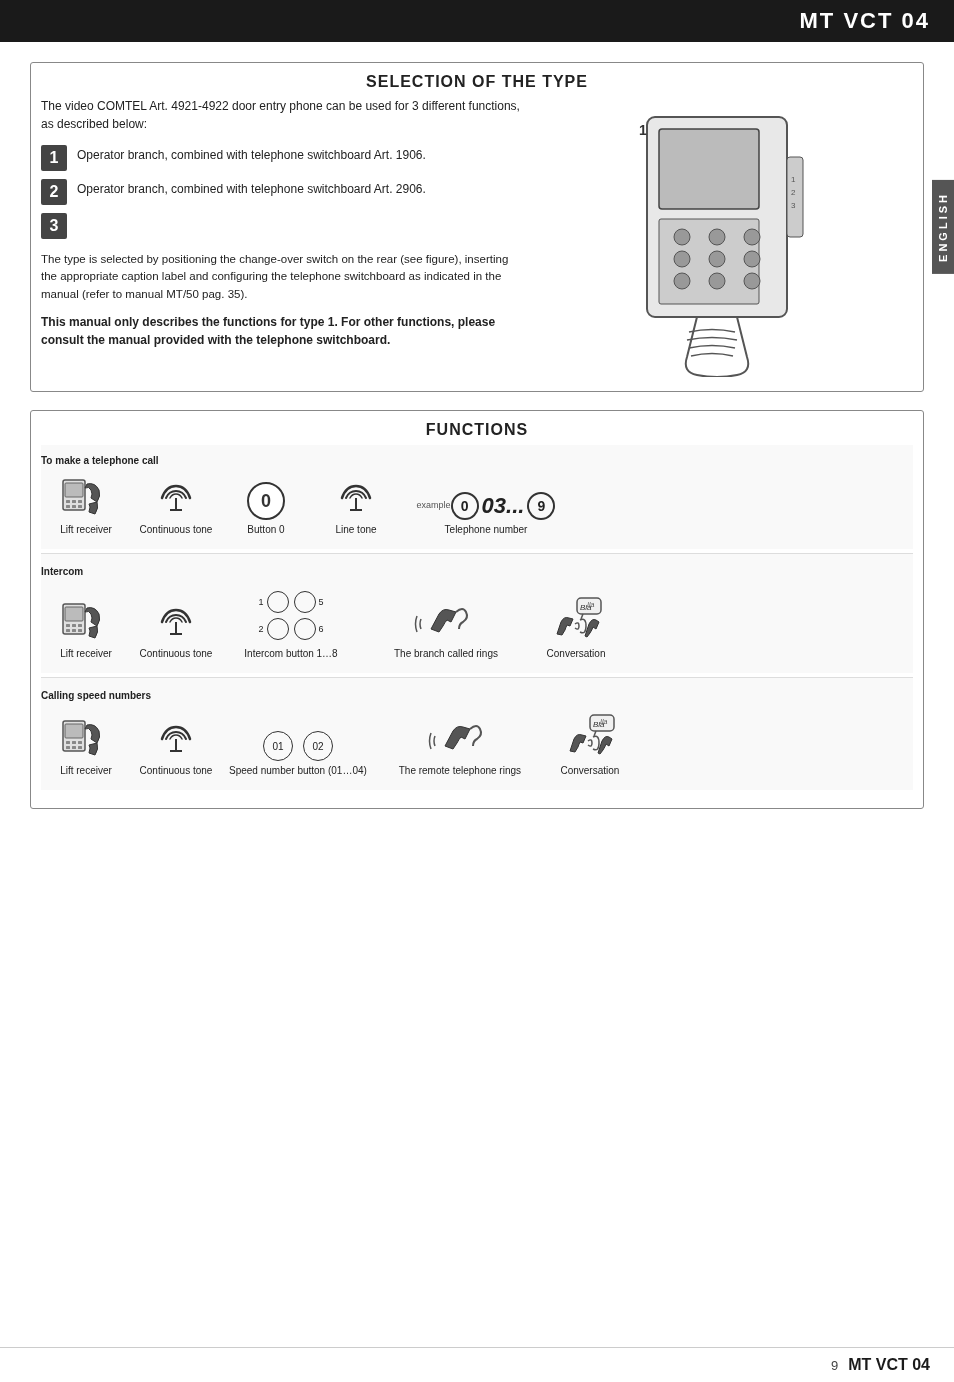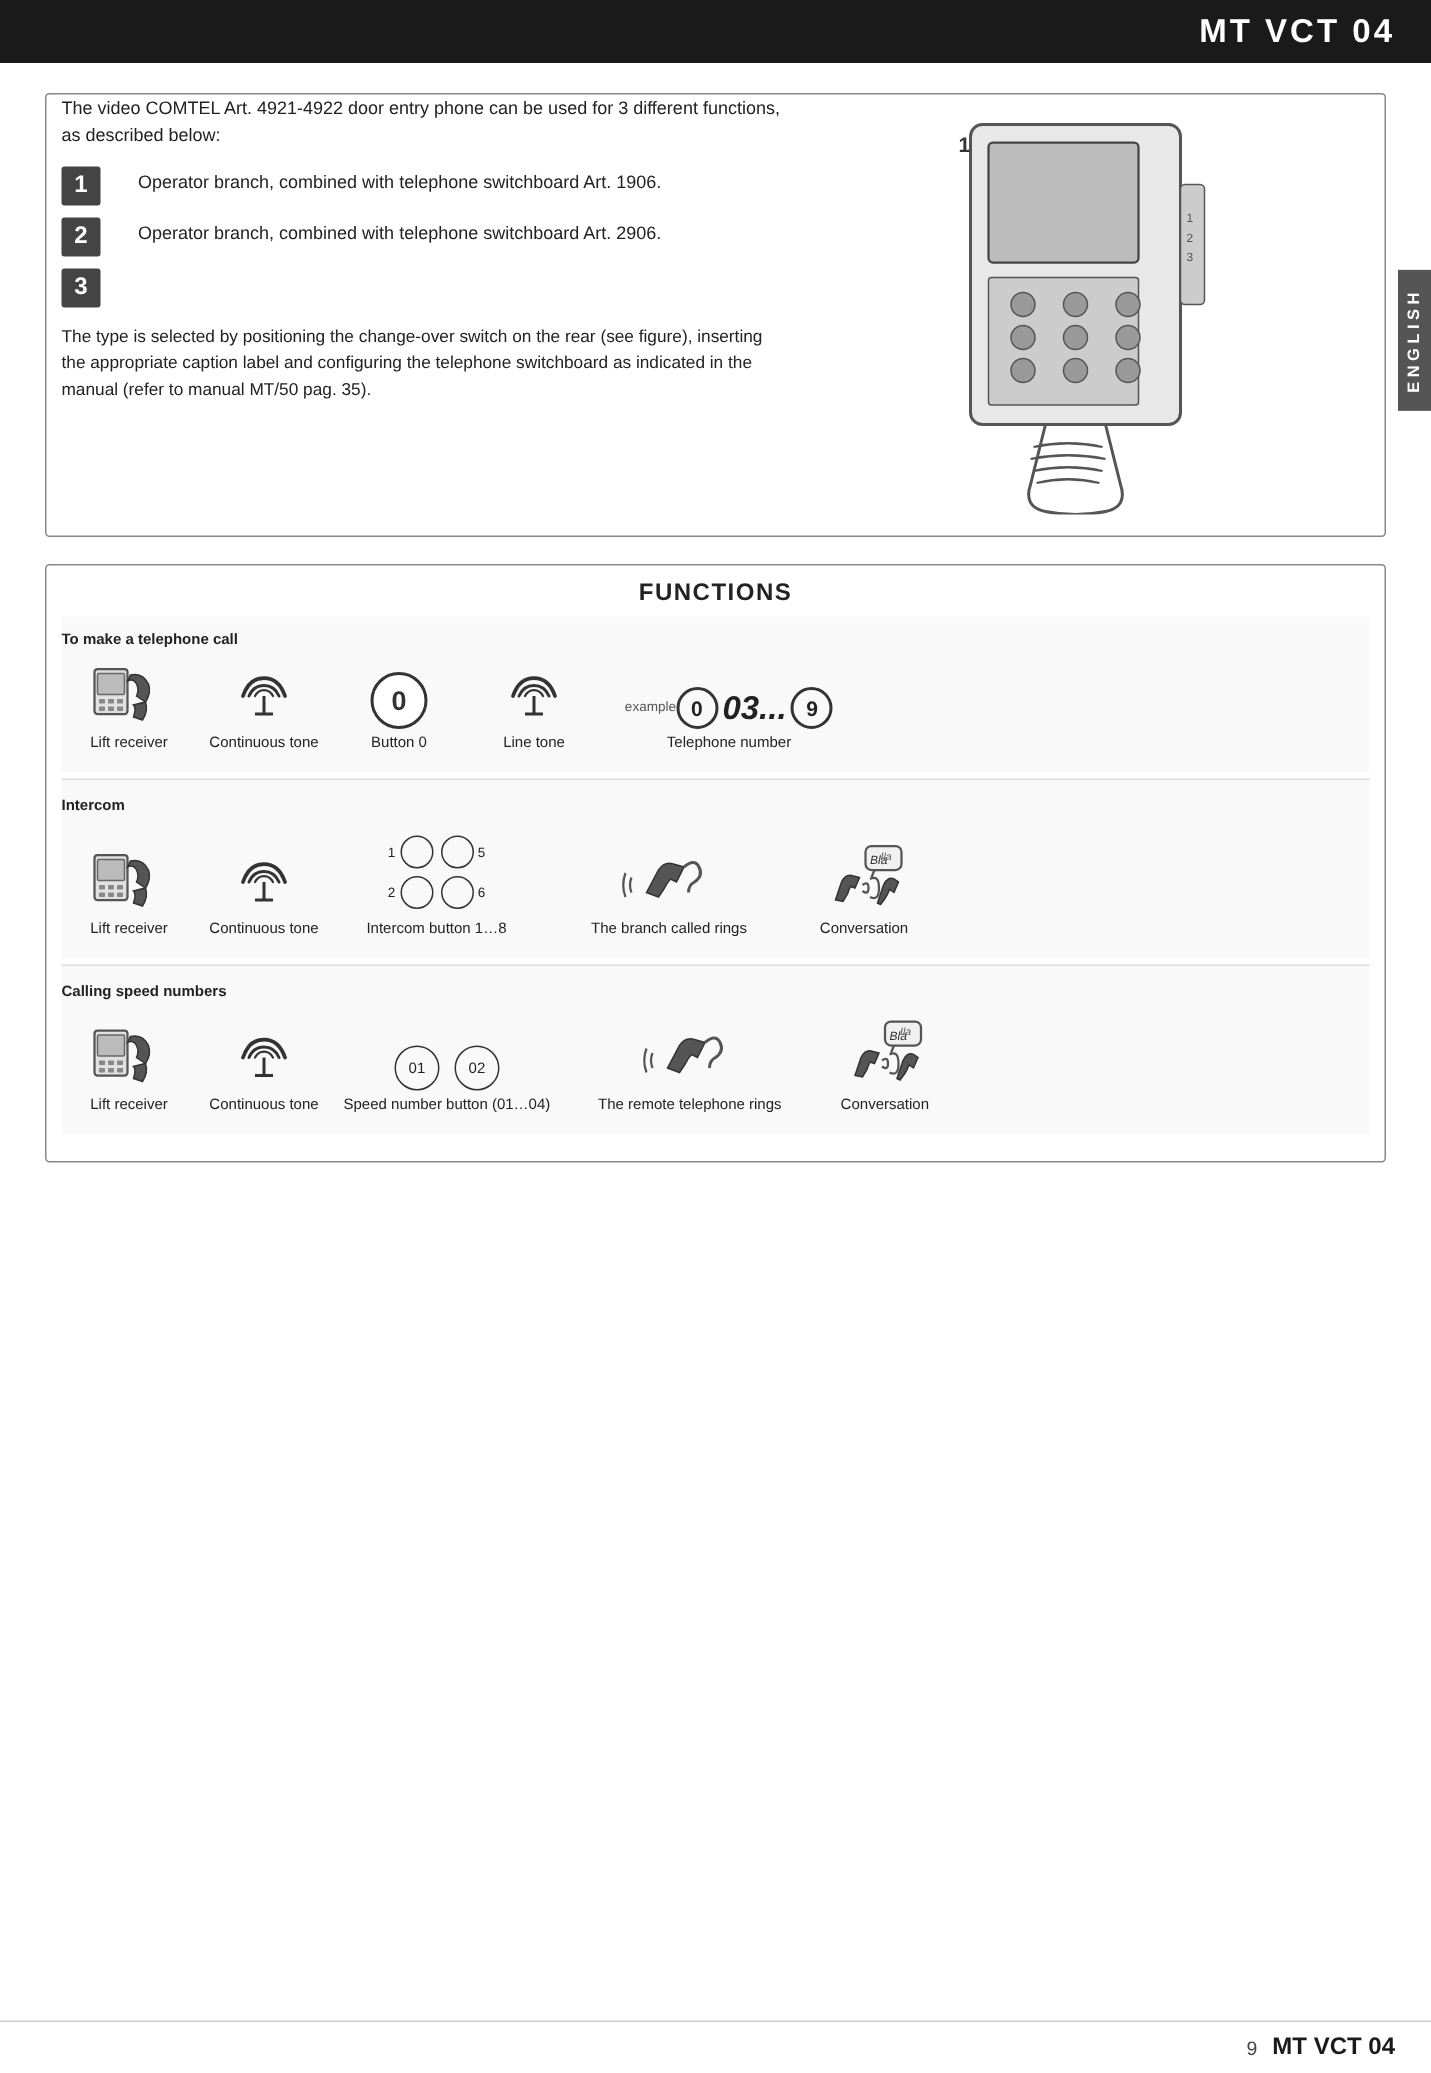--- a/index.html
+++ b/index.html
@@ -101,21 +101,20 @@
       display: flex;
       align-items: center;
       justify-content: center;
       flex-shrink: 0;
       border-radius: 2px;
     }
     .type-desc {
       font-size: 12px;
       line-height: 1.4;
       padding-top: 2px;
-      margin-left: 15px;
     }
 
     .selection-body-text {
       font-size: 11.5px;
       line-height: 1.5;
       margin-bottom: 10px;
     }
     .selection-bold-text {
       font-size: 12px;
       font-weight: bold;
@@ -254,37 +253,39 @@
   <span>MT VCT 04</span>
 </div>
 
 <div class="side-tab">
   <span>ENGLISH</span>
 </div>
 
 <div class="main-content">
 
   <div class="section-box">
+    <div class="section-title">SELECTION OF THE TYPE</div>
     <div class="selection-section">
       <div class="selection-left">
         <p class="intro-text">The video COMTEL Art. 4921-4922 door entry phone can be used for 3 different functions, as described below:</p>
         <ul class="type-list">
           <li class="type-item">
             <div class="type-num-box">1</div>
             <span class="type-desc">Operator branch, combined with telephone switchboard Art. 1906.</span>
           </li>
           <li class="type-item">
             <div class="type-num-box">2</div>
             <span class="type-desc">Operator branch, combined with telephone switchboard Art. 2906.</span>
           </li>
           <li class="type-item">
             <div class="type-num-box">3</div>
           </li>
         </ul>
         <p class="selection-body-text">The type is selected by positioning the change-over switch on the rear (see figure), inserting the appropriate caption label and configuring the telephone switchboard as indicated in the manual (refer to manual MT/50 pag. 35).</p>
+        <p class="selection-bold-text">This manual only describes the functions for type 1. For other functions, please consult the manual provided with the telephone switchboard.</p>
       </div>
       <div class="selection-right">
 
         <svg class="phone-illustration" viewBox="0 0 200 280" fill="none" xmlns="http://www.w3.org/2000/svg">
 
           <rect x="30" y="20" width="140" height="200" rx="8" fill="#e8e8e8" stroke="#555" stroke-width="2"></rect>
 
           <rect x="42" y="32" width="100" height="80" rx="3" fill="#bbb" stroke="#444" stroke-width="1.5"></rect>
 
           <text x="22" y="38" font-size="14" font-weight="bold" fill="#333">1</text>

